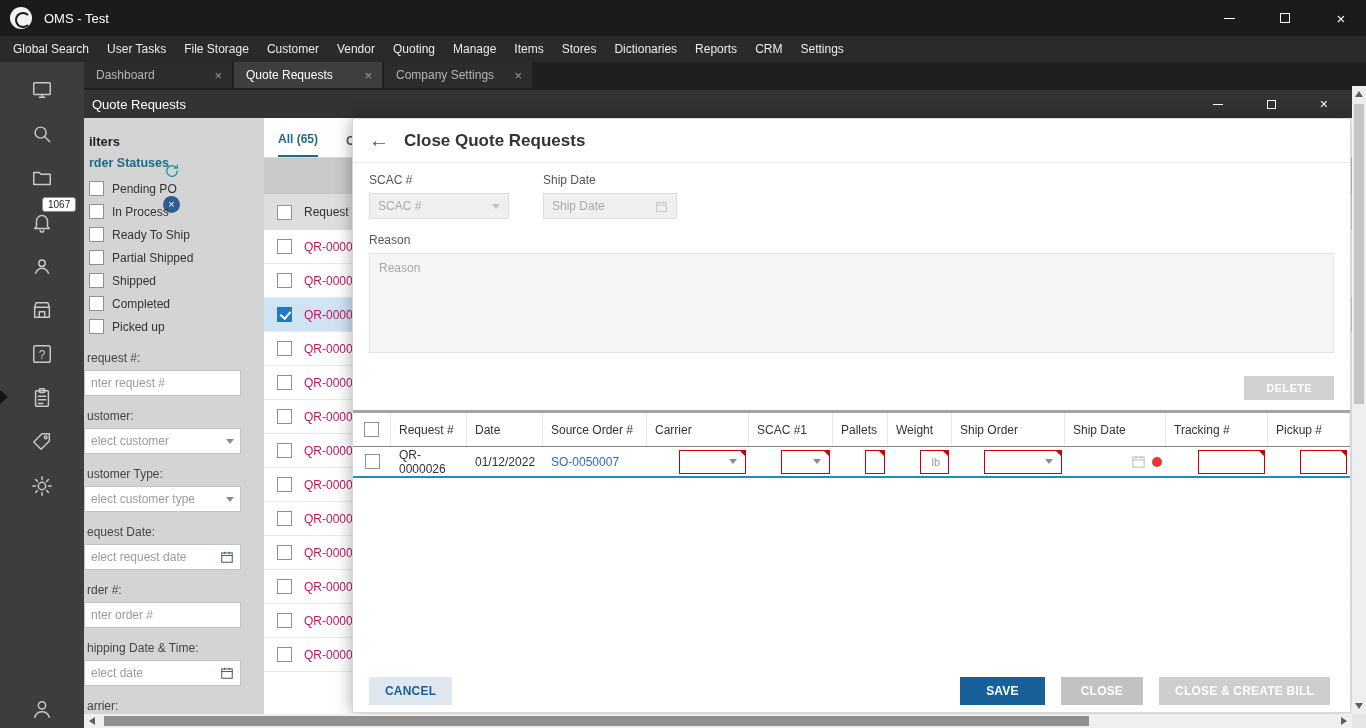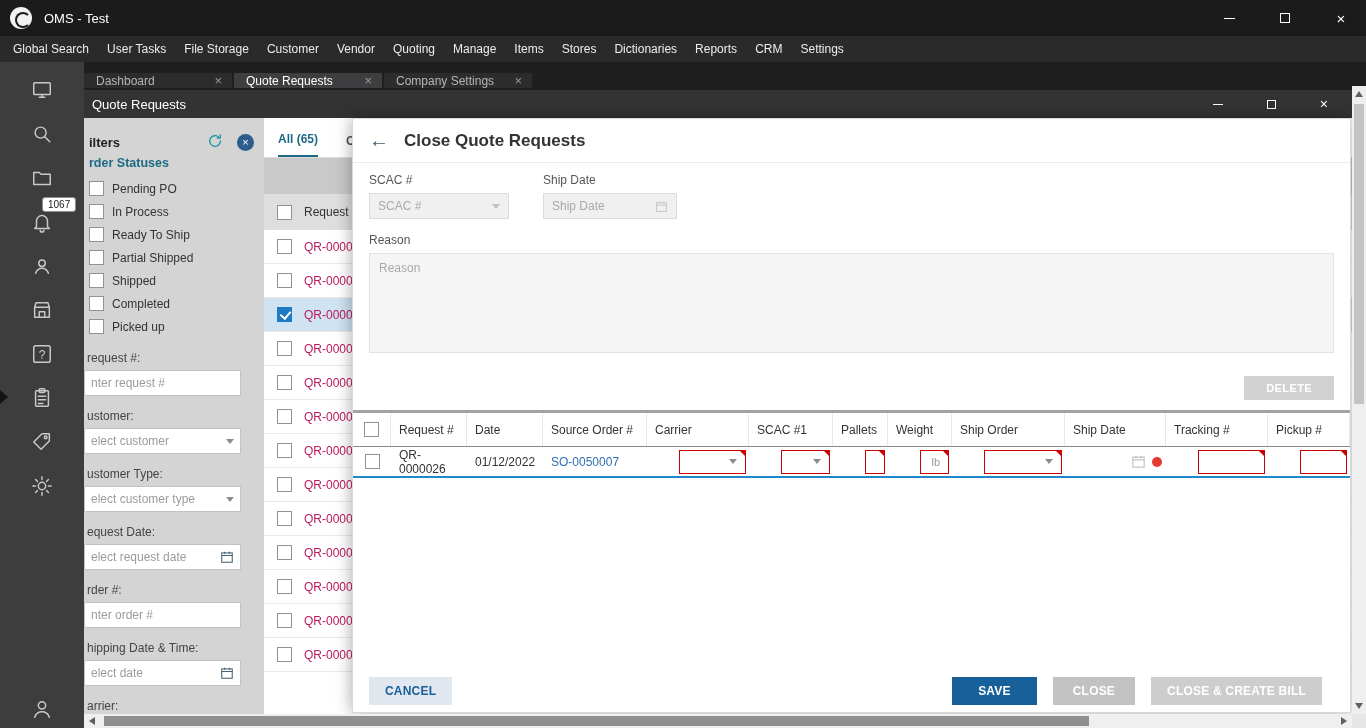--- a/index.html
+++ b/index.html
@@ -15,21 +15,21 @@
   .win-controls { margin-left:auto; display:flex; gap:26px; margin-right:10px; }
   .win-btn { width:30px; height:36px; display:flex; align-items:center; justify-content:center; font-size:15px; color:#fff; }
   .glyph-min { width:11px; border-bottom:1px solid #fff; display:block; }
   .glyph-max { width:10px; height:10px; border:1px solid #fff; display:block; }
 
   
   .menubar { position:absolute; left:0; top:36px; width:1366px; height:26px; background:#2a2a2a; display:flex; align-items:center; padding-left:4px; }
   .menu-item { color:#ececec; font-size:12px; padding:0 9px; white-space:nowrap; }
 
   
-  .tabbar { position:absolute; left:84px; top:62px; right:0; height:26px; background:#1f1f1f; display:flex;align-items:flex-end; }
+  .tabbar { position:absolute; left:84px; top:62px; right:0; height:26px; background:#1f1f1f; display:flex; }
   .tab { min-width:148px; display:flex; align-items:center; justify-content:space-between; padding:0 10px 0 12px; background:#2c2c2c; color:#b5b5b5; margin-right:2px; font-size:12px; }
   .tab.active { background:#3e3e40; color:#fff; }
   .tab-close { color:#9c9c9c; font-size:13px; margin-left:18px; }
 
   
   .sidebar { position:absolute; left:0; top:62px; width:84px; height:666px; background:#3d3d3d; }
   .sb-icons { padding-top:6px; }
   .sb-icon { width:84px; height:44px; display:flex; align-items:center; justify-content:center; }
   .sb-icon svg, .sb-bottom svg { width:22px; height:22px; fill:none; stroke:#c9c9c9; stroke-width:1.6; stroke-linecap:round; stroke-linejoin:round; }
   .badge { position:absolute; left:42px; top:135px; background:#fff; color:#222; font-size:10px; border-radius:3px; padding:1px 5px; border:1px solid #8d8d8d; }
@@ -38,21 +38,21 @@
 
   
   .winheader { position:absolute; left:84px; top:90px; width:1268px; height:28px; background:#333; color:#fff; display:flex; align-items:center; padding-left:8px; font-size:13px; }
   .inner-controls { margin-left:auto; display:flex; gap:44px; margin-right:24px; align-items:center; }
   .inner-btn { color:#fff; font-size:14px; display:flex; align-items:center; justify-content:center; height:28px; }
   .glyph-min-s { width:10px; border-bottom:1px solid #fff; display:block; }
   .glyph-max-s { width:9px; height:9px; border:1px solid #fff; display:block; }
 
   
   .filters { position:absolute; left:84px; top:118px; width:180px; height:596px; background:#d4d4d4; overflow:hidden; }
-  .filters-header { height:32px; display:flex; align-items:center; padding:16px 10px 0 5px; gap:14px; }
+  .filters-header { height:32px; display:flex; align-items:center; padding:16px 10px 0 5px; gap:14px;flex-direction:column; }
   .f-title { font-weight:bold; font-size:13px; color:#1f1f1f; margin-right:auto; }
   .f-refresh svg { width:16px; height:16px; fill:none; stroke:#1b96a4; stroke-width:2; stroke-linecap:round; stroke-linejoin:round; }
   .f-close { width:17px; height:17px; border-radius:50%; background:#2d5d8c; color:#fff; font-size:11px; line-height:1; display:flex; align-items:center; justify-content:center; flex:none; }
   .f-section { color:var(--teal,#1d6b86); font-weight:bold; font-size:12.5px; margin:6px 0 7px 5px; }
   .status-row { display:flex; align-items:center; gap:8px; padding:4px 0 4px 5px; }
   .status-label { font-size:12px; color:#333; }
   .cb { width:15px; height:15px; background:#fff; border:1px solid #919191; flex:none; position:relative; display:inline-block; }
   .cb.checked { background:var(--check-blue,#1e7ac2); border-color:var(--check-blue,#1e7ac2); }
   .cb.checked::after { content:""; position:absolute; left:4px; top:1px; width:5px; height:8px; border-right:2px solid #fff; border-bottom:2px solid #fff; transform:rotate(40deg); }
   .ffield { margin-top:13px; }
@@ -101,21 +101,21 @@
   .ecell { padding:0 3px; }
   .link { color:var(--link,#2d6fb2); text-decoration:none; }
   .inv { position:relative; flex:1; height:24px; border:1px solid var(--error,#cc0000); background:#fff; display:flex; align-items:center; padding:0 5px;margin-left:29px; }
   .inv::after { content:""; position:absolute; top:-1px; right:-1px; border-top:7px solid var(--error,#cc0000); border-left:7px solid transparent; }
   .inv .caret { margin-left:auto; margin-right:3px; }
   .unit { margin-left:auto; color:#9a9a9a; font-size:11px; padding-right:3px; }
   .shipdate { justify-content:flex-end; gap:6px; padding-right:4px; }
   .cal { display:flex; }
   .cal svg { width:15px; height:15px; fill:none; stroke:#b8b8b8; stroke-width:1.6; }
   .dot { width:10px; height:10px; border-radius:50%; background:#e53935; flex:none; }
-  .modal-footer { position:absolute; left:16px; right:28px; bottom:7px; display:flex; align-items:center; }
+  .modal-footer { position:absolute; left:16px; right:20px; bottom:7px; display:flex; align-items:center; }
   .right-btns { margin-left:auto; display:flex; gap:16px; }
   .mbtn { border:none; font:600 12px "Liberation Sans",sans-serif; letter-spacing:.2px; padding:7px 16px; }
   .btn-cancel { background:#e0e7ee; color:var(--accent,#176099); }
   .btn-save { background:var(--accent,#176099); color:#fff; padding:7px 26px; }
   .btn-close { background:#c2c2c2; color:#fff; padding:7px 20px; }
   .btn-closecreate { background:#cdcdcd; color:#fff; }
 
   
   .vscroll { position:absolute; right:0; top:86px; width:14px; height:628px; background:#efefef; }
   .vthumb { position:absolute; left:2px; top:18px; width:10px; height:300px; background:#c4c4c4; }

